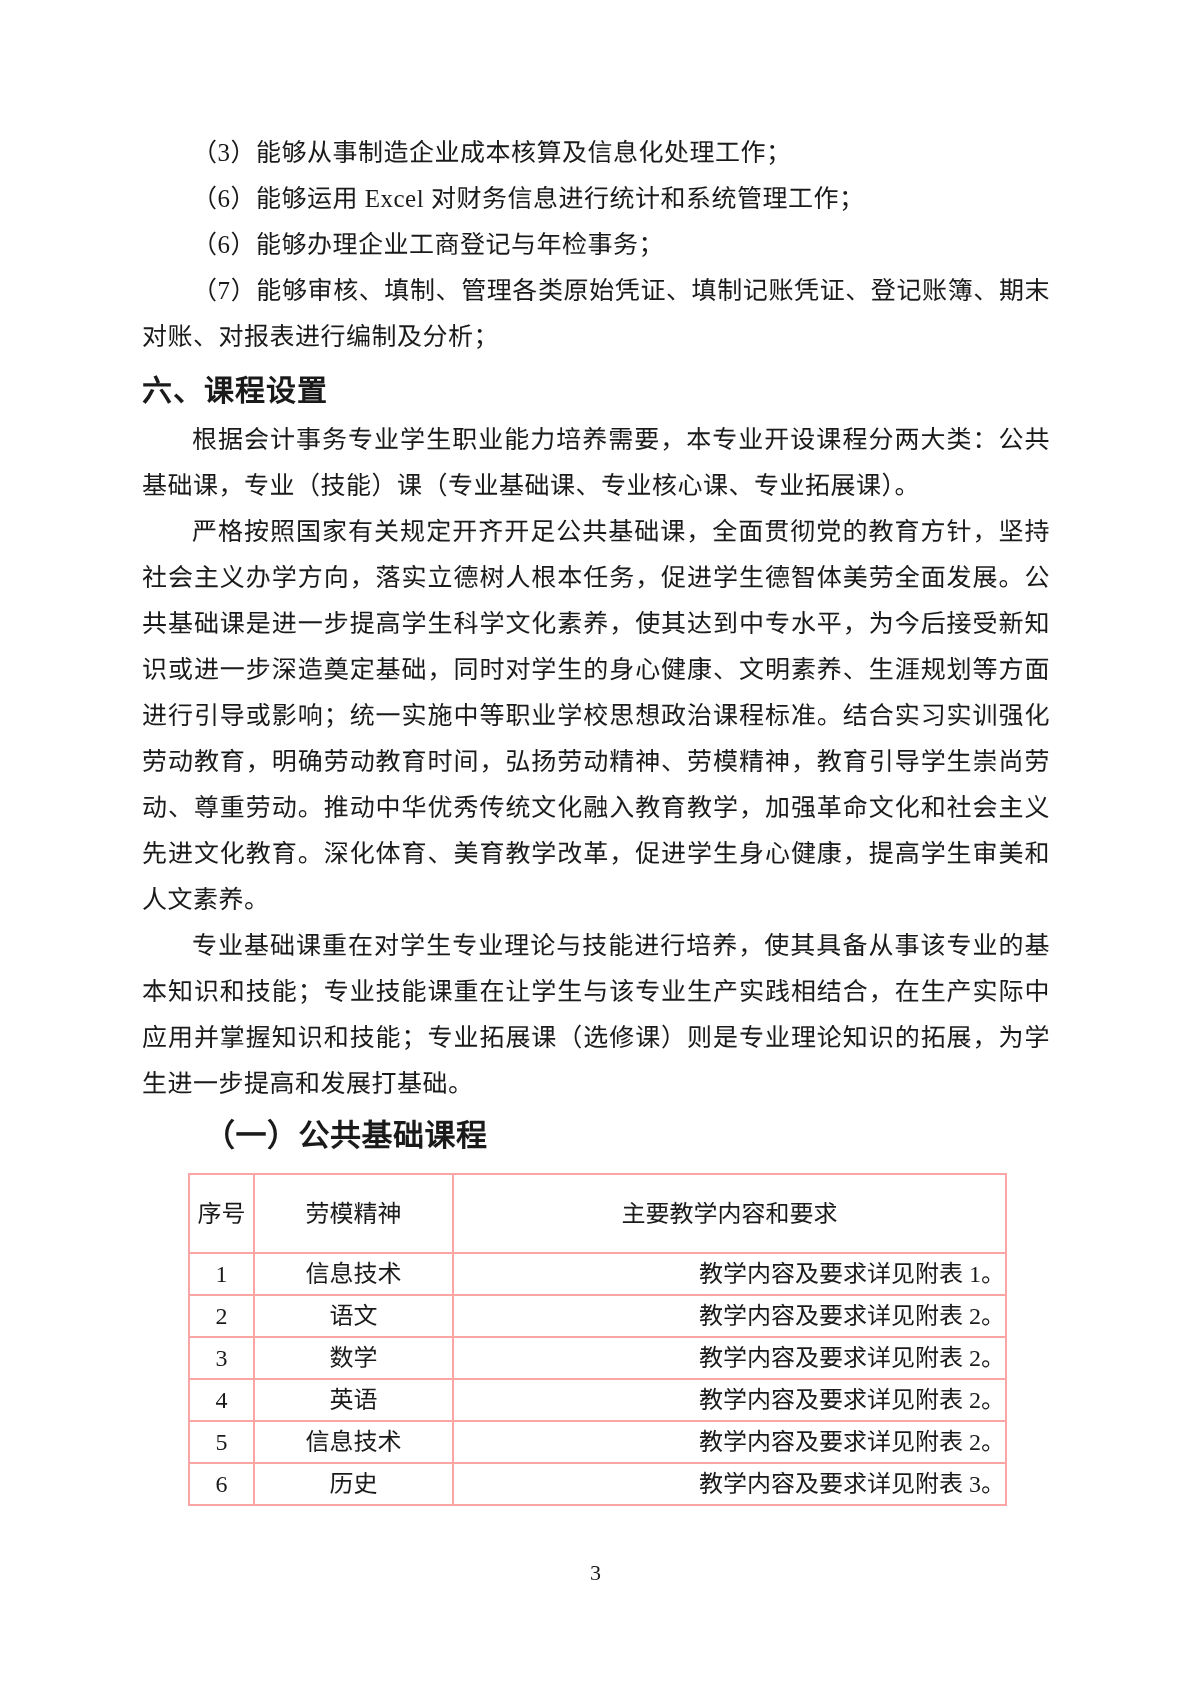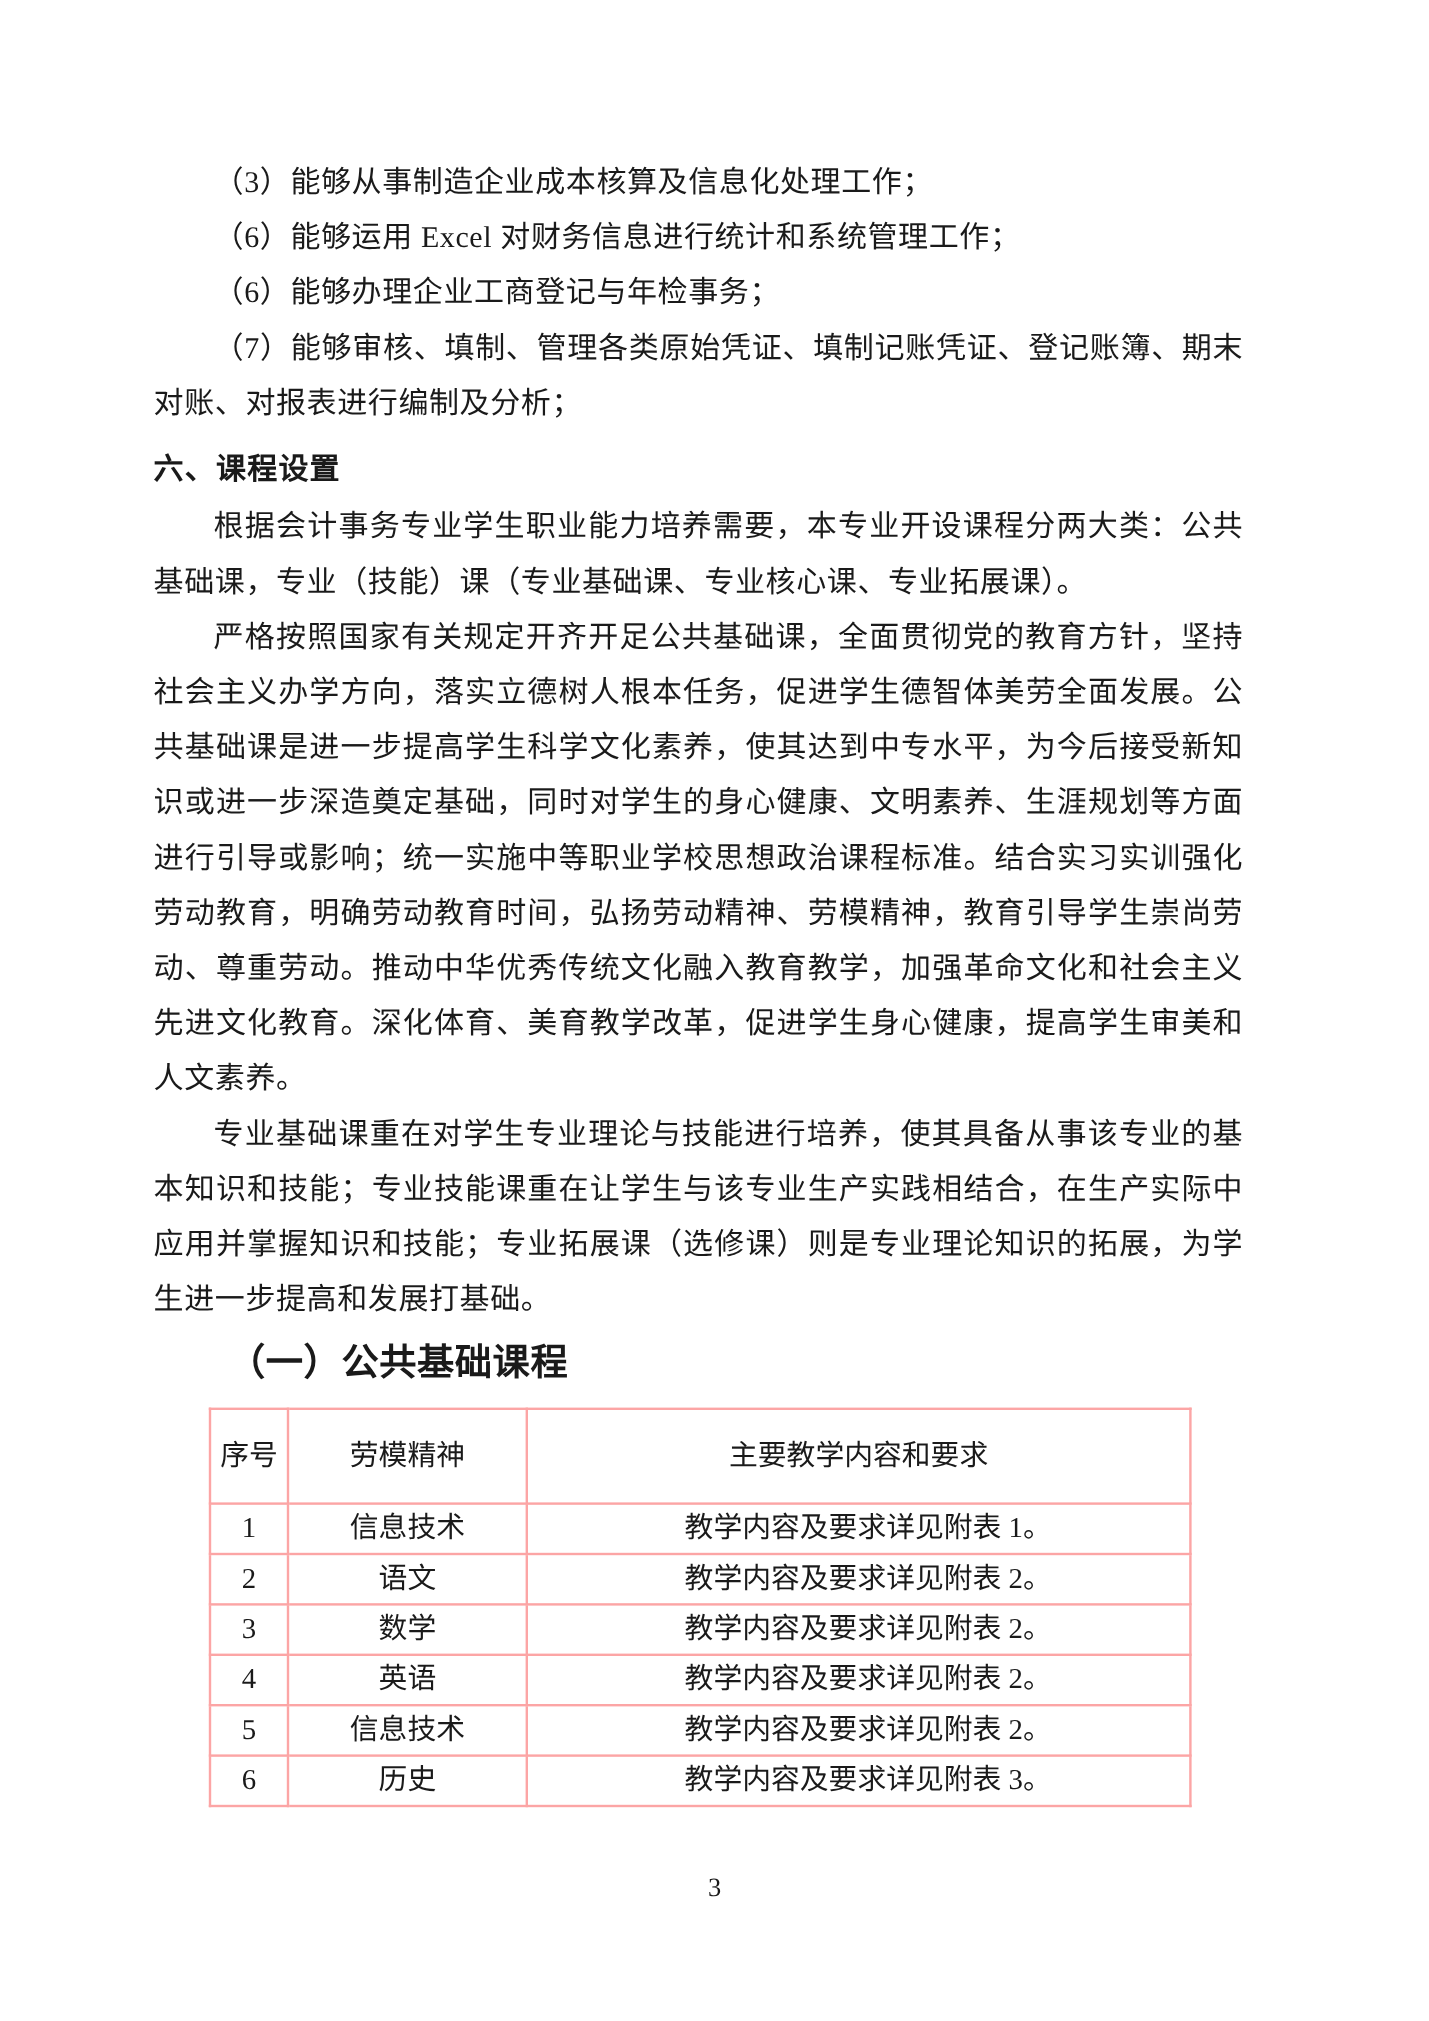--- a/index.html
+++ b/index.html
@@ -12,37 +12,37 @@
     width: 1191px;
     height: 1684px;
     background: #ffffff;
     color: #1a1a1a;
     font-family: "Liberation Serif", serif;
     overflow: hidden;
     box-sizing: border-box;
   }
   .content {
     position: absolute;
-    left: 128px;
+    left: 142px;
     top: 130px;
     width: 908px;
   }
   .body-par {
     margin: 0;
     font-size: 25px;
     line-height: 46px;
     text-align: justify;
     text-indent: 2em;
     letter-spacing: 0.5px;
   }
   .section-heading {
     margin: 7px 0 2px 0;
     font-family: "Liberation Sans", sans-serif;
     font-weight: bold;
-    font-size: 25px;
+    font-size: 30px;
     line-height: 48px;
     text-indent: 0;
     letter-spacing: 1px;
   }
   .subsection-heading {
     margin: 6px 0 0 0;
     font-family: "Liberation Sans", sans-serif;
     font-weight: bold;
     font-size: 31px;
     line-height: 46px;
@@ -71,21 +71,21 @@
   }
   .th-no {
     word-break: break-all;
     padding: 0 18px;
   }
   .course-table tbody td {
     height: 40px;
     line-height: 40px;
   }
   .course-table td.cell-content {
-    text-align: center;
+    text-align: right;
     padding-left: 16px;
     margin-left: 24px;
   }
   .page-footer {
     position: absolute;
     left: 0;
     top: 1558px;
     width: 1191px;
     text-align: center;
     font-size: 22px;

